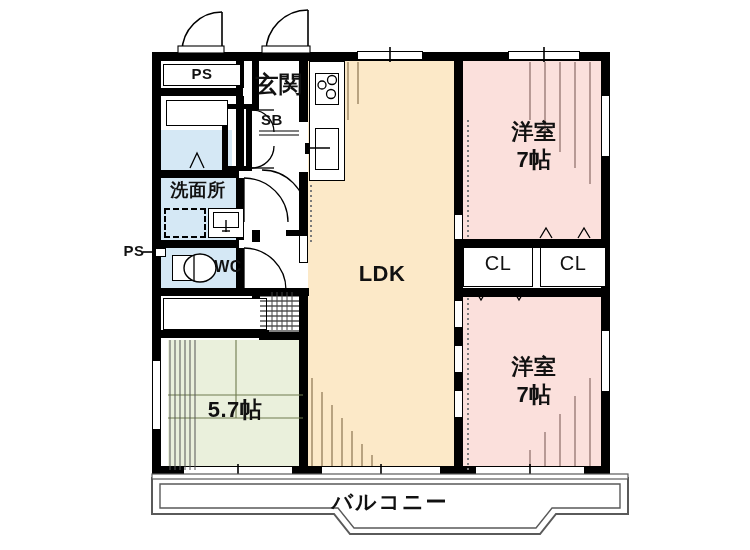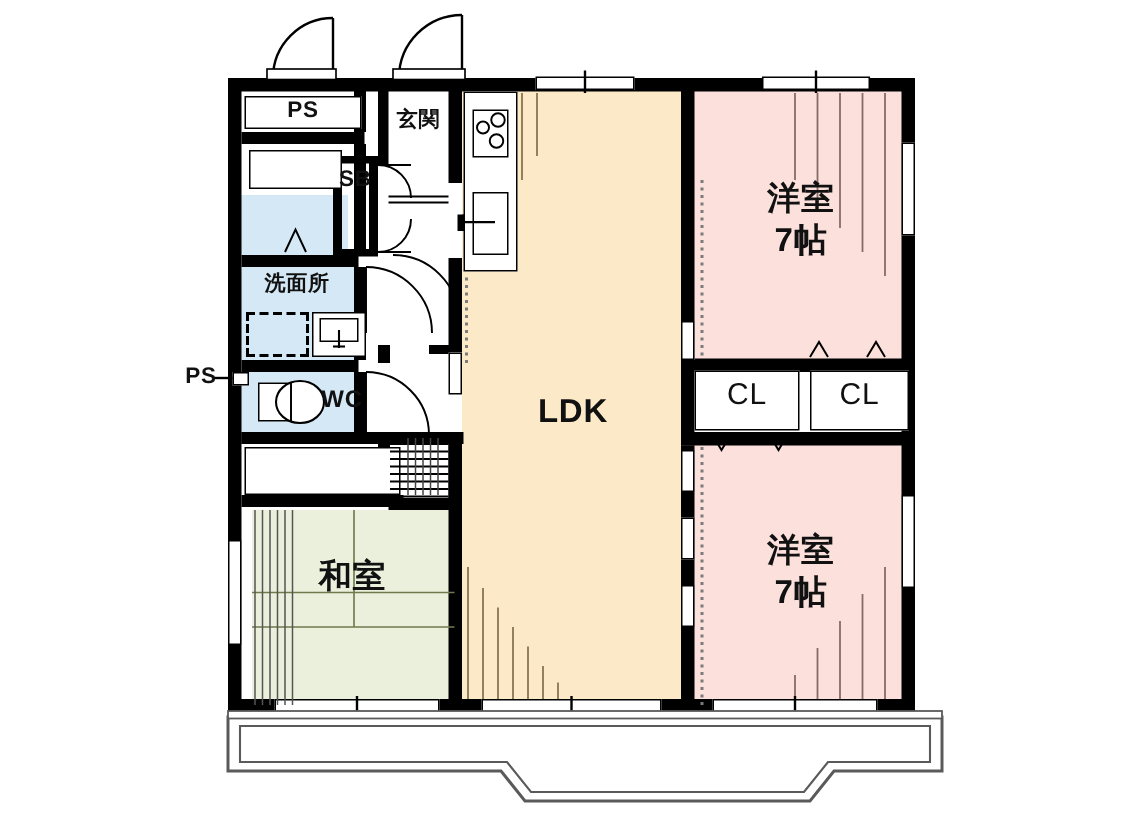--- a/index.html
+++ b/index.html
@@ -18,26 +18,26 @@
   .fill-wa{background:#EAF0DC;}
   .fill-blue{background:#D5E8F5;}
 
   
   .lbl{
     position:absolute;color:#111;font-weight:700;
     letter-spacing:.5px;white-space:nowrap;text-align:center;
     line-height:1.08;
   }
   .lbl-big{font-size:22px;}
-  .lbl-mid{font-size:14px;}
+  .lbl-mid{font-size:23px;}
   .lbl-sm{font-size:16px;}
-  .lbl-xs{font-size:14px;}
+  .lbl-xs{font-size:18px;}
   .lbl-cl{font-size:20px;font-weight:500;}
   .lbl-ps{font-size:15px;font-weight:700;}
-  .lbl-sb{font-size:15px;font-weight:700;line-height:1.0;}
+  .lbl-sb{font-size:15px;font-weight:700;line-height:1.0;margin-left:35px;}
   .lbl-bal{font-size:21px;font-weight:700;letter-spacing:2px;}
 
   
   .obox{background:#fff;border:1.6px solid #000;}
   .obox-thin{background:#fff;border:1.3px solid #000;}
 
   
   svg.ov{position:absolute;left:0;top:0;width:750px;height:550px;pointer-events:none;}
   .fix-rect{background:#fff;border:1.4px solid #000;}
 </style>
@@ -330,16 +330,17 @@
   <div class="lbl lbl-cl" style="left:540px;top:253px;width:66px;">CL</div>
 
   <div class="lbl lbl-big" style="left:330px;top:238px;width:104px;margin-top:24px;">LDK</div>
 
   <div class="lbl lbl-big" style="left:482px;top:120px;width:104px;">洋室</div>
   <div class="lbl lbl-big" style="left:482px;top:148px;width:104px;">7帖</div>
 
   <div class="lbl lbl-big" style="left:482px;top:355px;width:104px;">洋室</div>
   <div class="lbl lbl-big" style="left:482px;top:383px;width:104px;">7帖</div>
 
-  <div class="lbl lbl-big" style="left:183px;top:372px;width:104px;">和室</div>
-
+  <div class="lbl lbl-big" style="left:183px;top:398px;width:104px;">5.7帖</div>
+
+  <div class="lbl lbl-bal" style="left:300px;top:491px;width:180px;">バルコニー</div>
 
 </div>
 
 </body></html>

